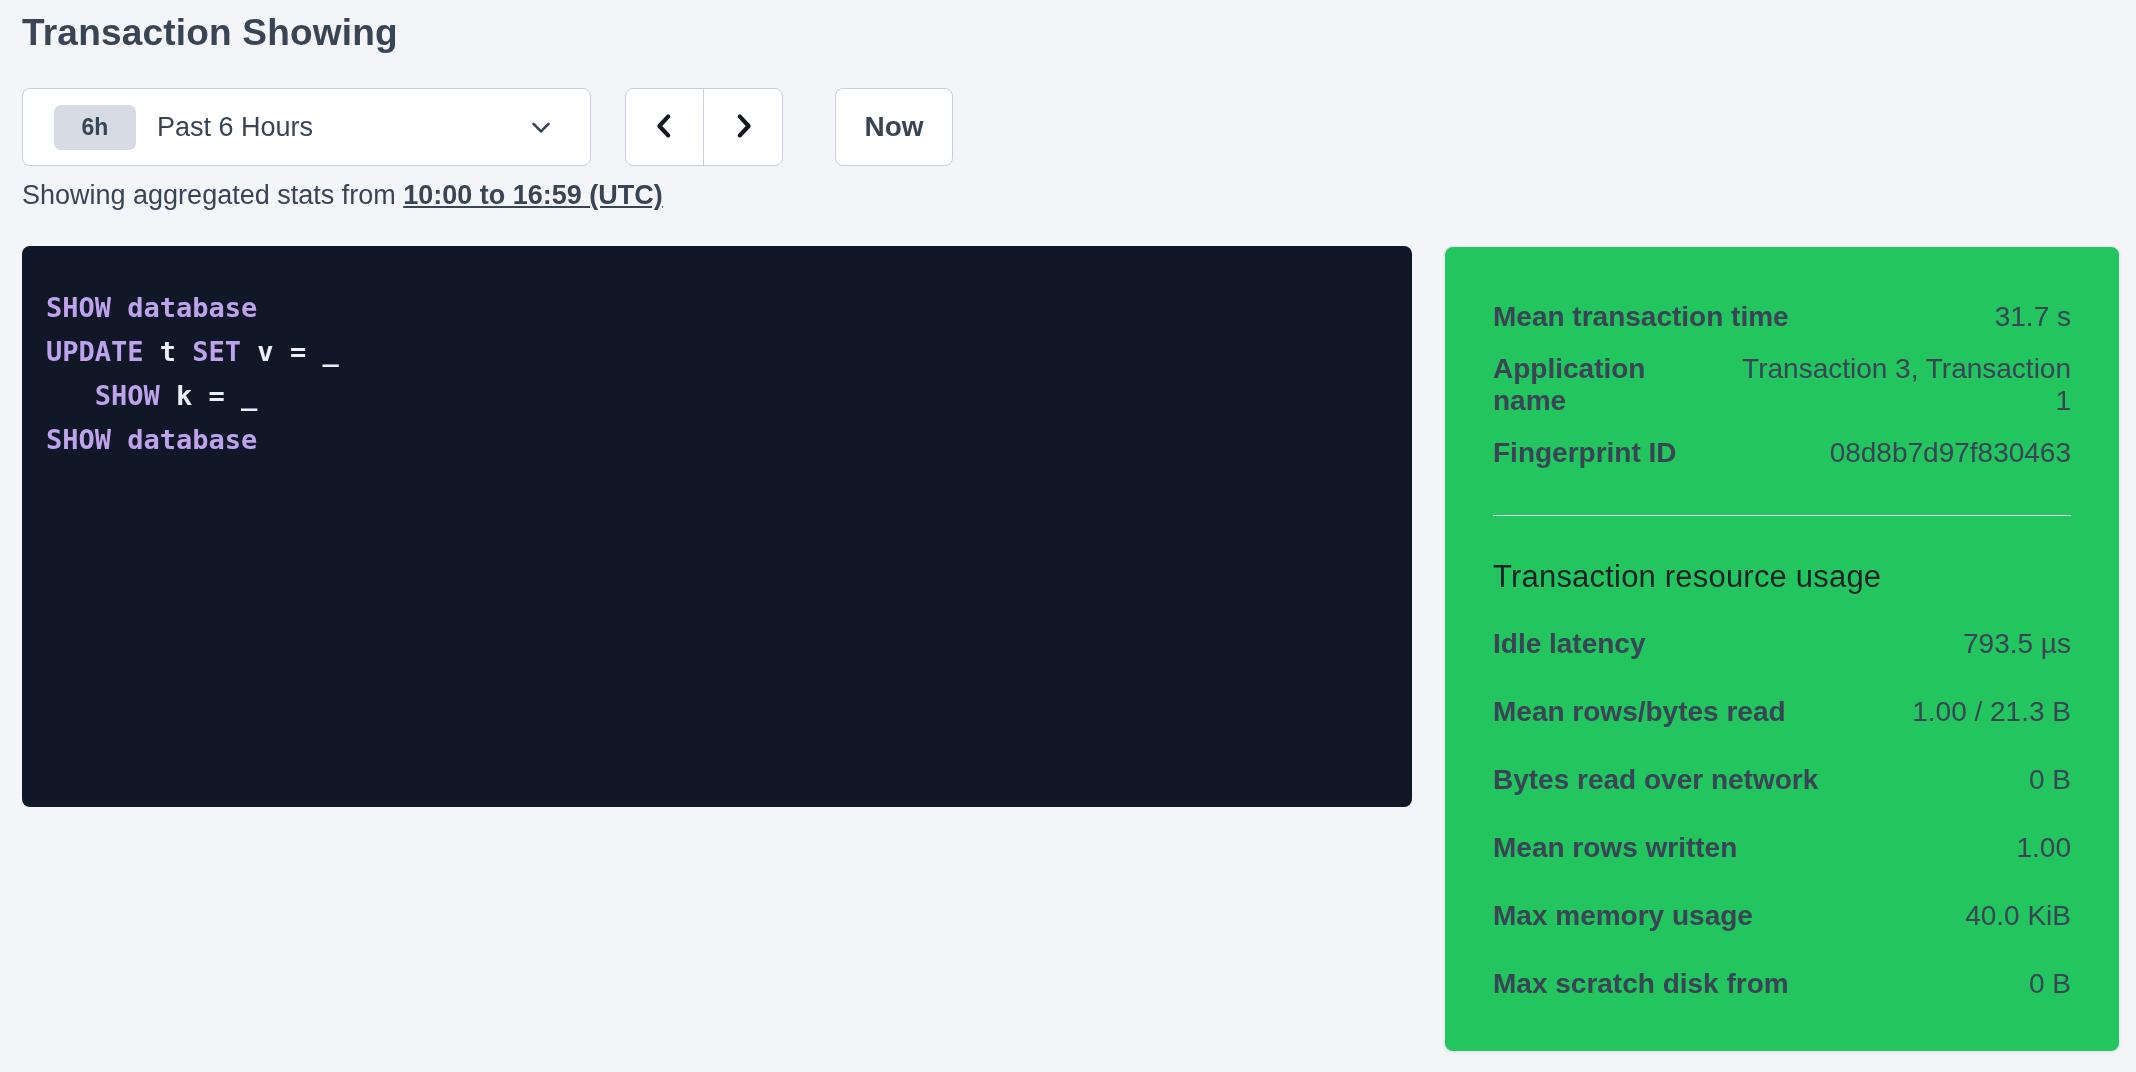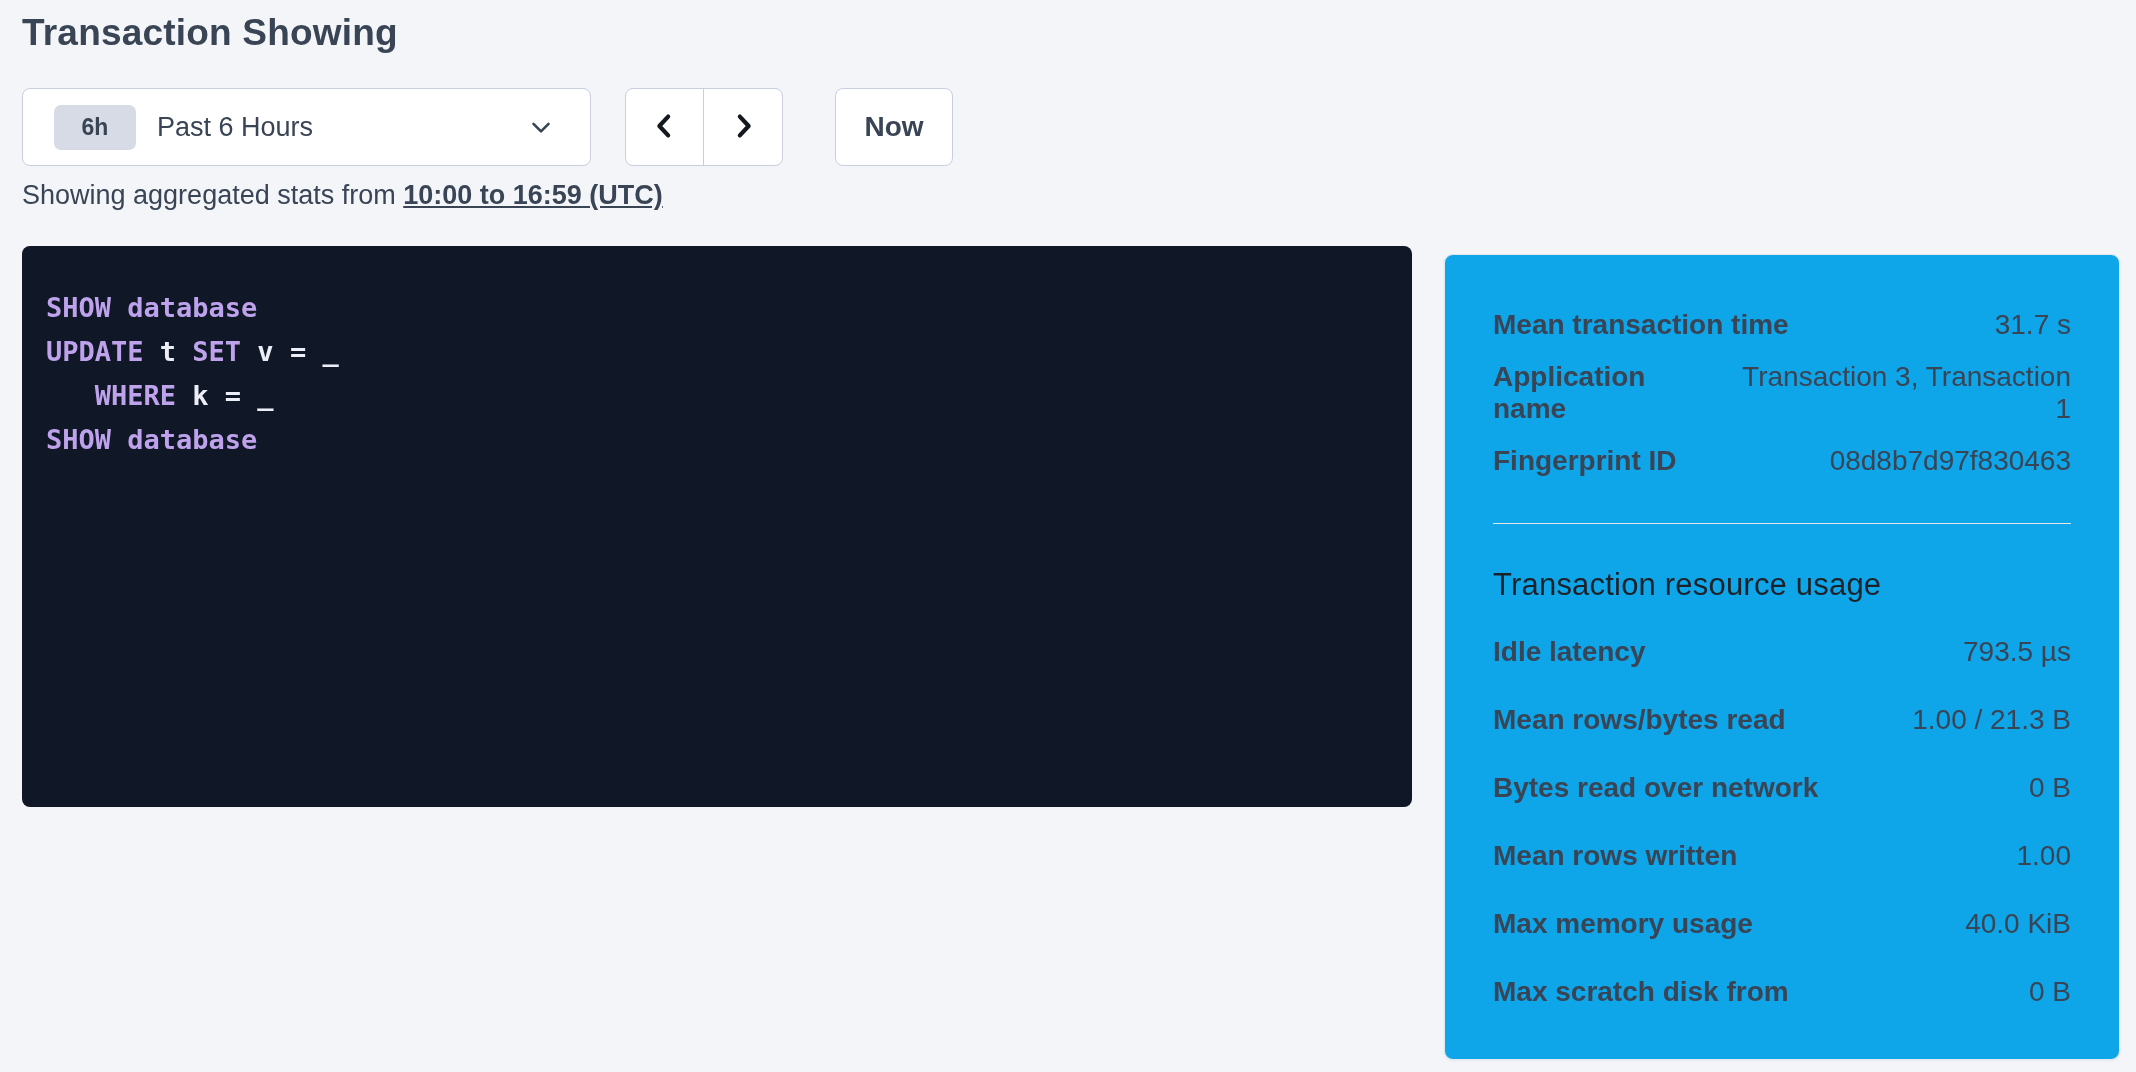--- a/index.html
+++ b/index.html
@@ -68,24 +68,23 @@
     padding:40px 24px;
     font-family:"DejaVu Sans Mono", monospace;
     font-size:27px; line-height:44px; white-space:pre;
   }
   .sql-box .kw{color:var(--code_keyword); font-weight:700;}
   .sql-box .pl{color:var(--code_plain); font-weight:700;}
 
   
   .details-card{
     position:absolute; left:1444px; top:246px; width:676px; height:806px;
-    background:#0ea5e9; border:1px solid var(--card_border); border-radius:9px;
+    background:#22c55e; border:1px solid var(--card_border); border-radius:9px;
     box-shadow:0 1px 3px rgba(57,68,85,.07);
     padding:36px 48px 0 48px;
-    margin-top:8px;
   }
   .summary-row{
     height:68px; display:flex; align-items:center; justify-content:space-between;
     font-size:28px;
   }
   .summary-row .lbl{font-weight:700; color:var(--text_primary);}
   .summary-row .val{font-weight:400; color:var(--text_primary); text-align:right;}
   .card-divider{border:none; border-top:1px solid var(--divider); margin-top:28px;}
   .card-heading{
     margin-top:42px; font-size:31px; line-height:38px; font-weight:400;
@@ -126,21 +125,21 @@
       </span>
     </button>
   </div>
 
   <button class="tp-now">Now</button>
 
   <div class="stats-line">
     <span>Showing aggregated stats from </span><b>10:00 to 16:59 (UTC)</b>
   </div>
 
-  <div class="sql-box" id="sql-box"><div><span class="kw">SHOW database</span></div><div><span class="kw">UPDATE</span><span class="pl"> t </span><span class="kw">SET</span><span class="pl"> v = _</span></div><div><span class="pl">   </span><span class="kw">WHERE</span><span class="pl"> k = _</span></div><div><span class="kw">SHOW database</span></div></div>
+  <div class="sql-box" id="sql-box"><div><span class="kw">SHOW database</span></div><div><span class="kw">UPDATE</span><span class="pl"> t </span><span class="kw">SET</span><span class="pl"> v = _</span></div><div><span class="pl">   </span><span class="kw">SHOW</span><span class="pl"> k = _</span></div><div><span class="kw">SHOW database</span></div></div>
 
   <section class="details-card">
     <div id="overview-rows">
         <div class="summary-row">
           <span class="lbl">Mean transaction time</span>
           <span class="val">31.7 s</span>
         </div>
         <div class="summary-row">
           <span class="lbl">Application name</span>
           <span class="val">Transaction 3, Transaction 1</span>

